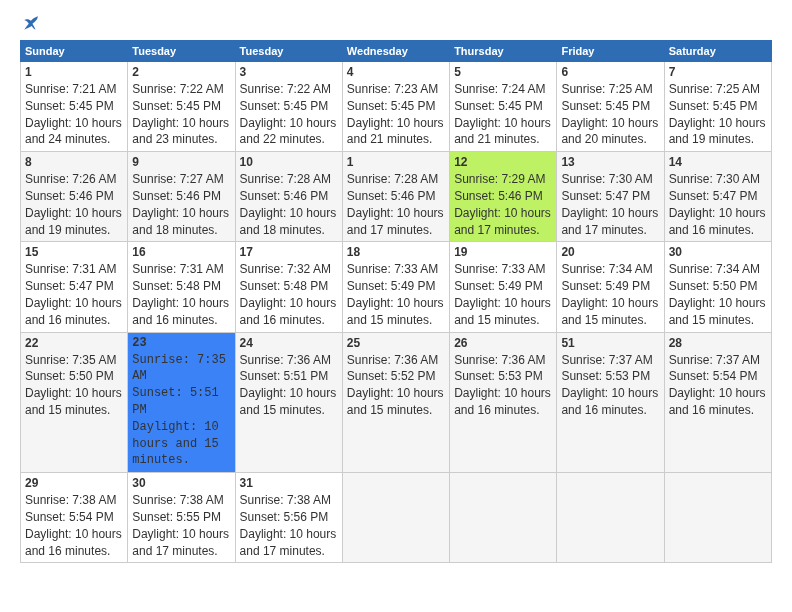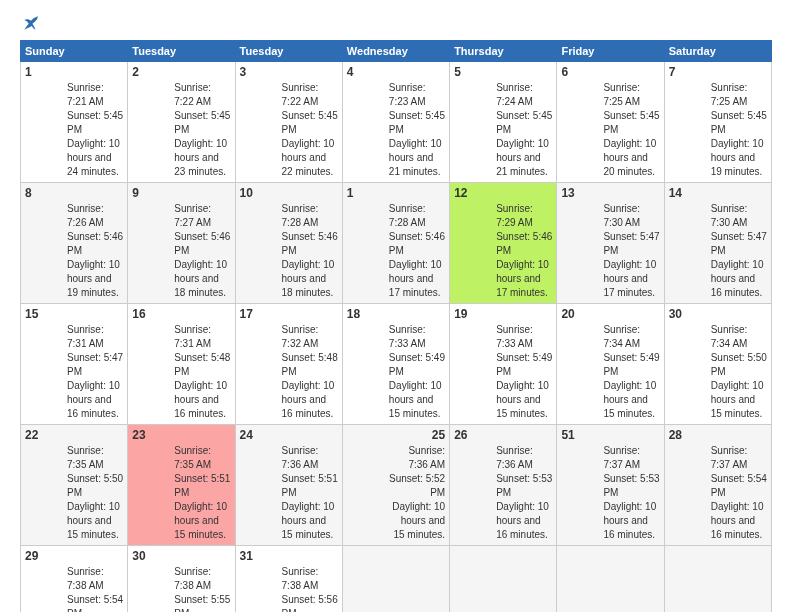--- a/index.html
+++ b/index.html
@@ -91,24 +91,23 @@
       background: #f9f9f9;
     }
     .day-number {
       font-size: 12px;
       font-weight: bold;
       color: #333;
       display: block;
       margin-bottom: 2px;
     }
     .day-info {
-      font-size: 10px;
+      font-size: 12px;
       color: #333;
       line-height: 1.4;
-      margin-left: 42px;
     }
   </style>
 </head>
 <body>
 
 <div class="page">
   <div class="header">
     <div class="logo">
       <div class="logo-text">
         <span class="logo-general"></span>
@@ -225,29 +224,29 @@
           <td>
             <span class="day-number">30</span>
             <div class="day-info">Sunrise: 7:34 AM<br>Sunset: 5:50 PM<br>Daylight: 10 hours and 15 minutes.</div>
           </td>
         </tr>
         <tr>
           <td style="background: rgb(245, 245, 245);">
             <span class="day-number">22</span>
             <div class="day-info">Sunrise: 7:35 AM<br>Sunset: 5:50 PM<br>Daylight: 10 hours and 15 minutes.</div>
           </td>
-          <td style="background: #fca5a5;">
+          <td style="background: #3b82f6; font-family: Liberation Mono, monospace;">
             <span class="day-number">23</span>
             <div class="day-info">Sunrise: 7:35 AM<br>Sunset: 5:51 PM<br>Daylight: 10 hours and 15 minutes.</div>
           </td>
           <td style="background: rgb(245, 245, 245);">
             <span class="day-number">24</span>
             <div class="day-info">Sunrise: 7:36 AM<br>Sunset: 5:51 PM<br>Daylight: 10 hours and 15 minutes.</div>
           </td>
-          <td style="background: rgb(245, 245, 245); text-align: right;">
+          <td style="background: rgb(245, 245, 245);">
             <span class="day-number">25</span>
             <div class="day-info">Sunrise: 7:36 AM<br>Sunset: 5:52 PM<br>Daylight: 10 hours and 15 minutes.</div>
           </td>
           <td style="background: rgb(245, 245, 245);">
             <span class="day-number">26</span>
             <div class="day-info">Sunrise: 7:36 AM<br>Sunset: 5:53 PM<br>Daylight: 10 hours and 16 minutes.</div>
           </td>
           <td style="background: rgb(245, 245, 245);">
             <span class="day-number">51</span>
             <div class="day-info">Sunrise: 7:37 AM<br>Sunset: 5:53 PM<br>Daylight: 10 hours and 16 minutes.</div>

